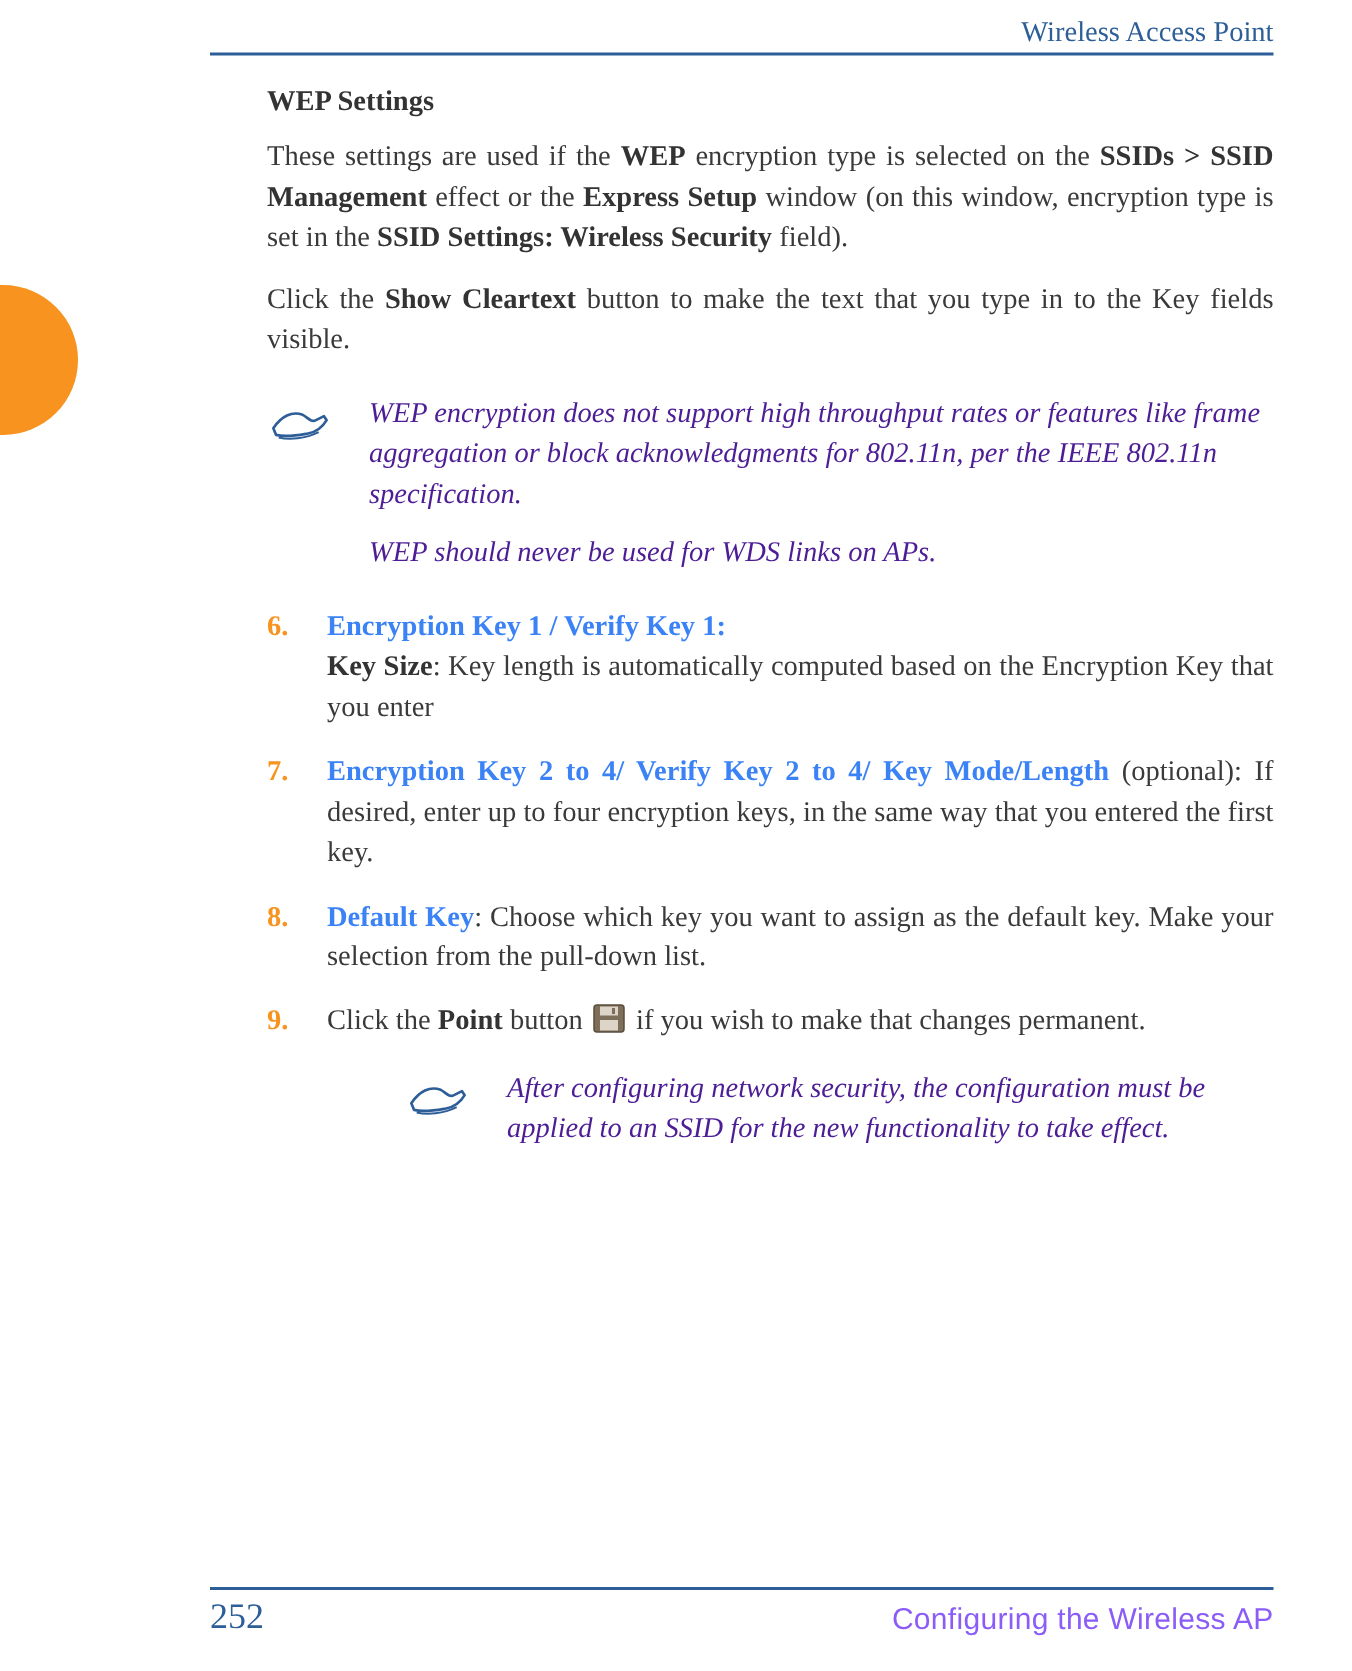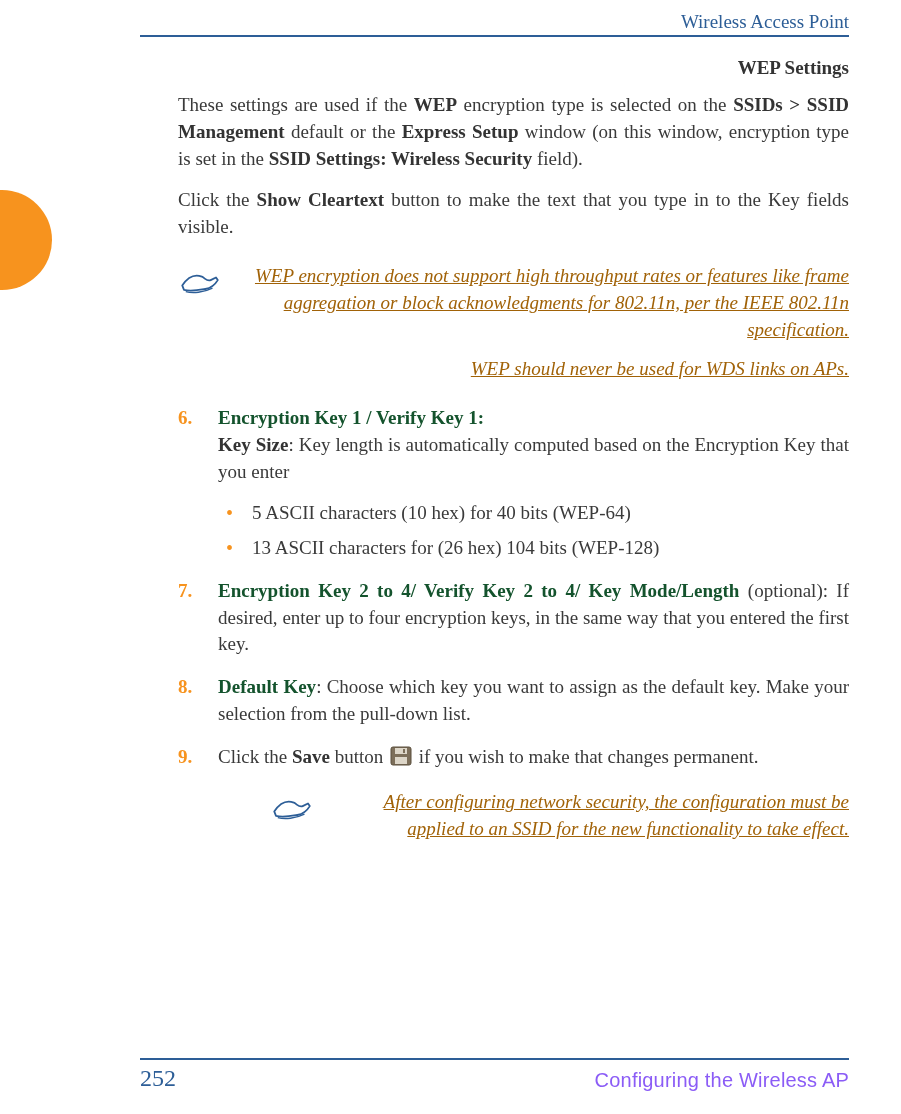--- a/index.html
+++ b/index.html
@@ -78,61 +78,60 @@
     bottom: 70px;
     font-size: 19px;
     line-height: 1.42;
     color: #3a3a3a;
   }
   .heading {
     font-weight: bold;
     color: #333;
     margin: 0 0 10px 0;
   }
-  p { margin: 0 0 14px 0; text-align: right; }
+  p { margin: 0 0 14px 0; text-align: left; }
   .p-just { text-align: justify; }
   .bld { font-weight: bold; color: #333; }
   .note-block {
     margin: 22px 0 22px 0;
     position: relative;
     padding-left: 68px;
   }
   .note-icon {
     position: absolute;
     left: 0;
     top: 2px;
     width: 48px;
     color: #2d5e97;
   }
   .note-text {
-    color: #a16207;
+    color: #4c1d95;
     font-style: italic;
     text-align: justify;
-    text-decoration: underline;
   }
   .note-text p { margin: 0 0 12px 0; }
   .note-text p:last-child { margin-bottom: 0; }
   ol.num {
     list-style: none;
     padding: 0;
     margin: 0;
   }
   ol.num > li {
     position: relative;
     padding-left: 40px;
     margin: 0 0 16px 0;
   }
   ol.num > li > .marker {
     position: absolute;
     left: 0;
     top: 0;
     font-weight: bold;
     color: #f7931e;
   }
-  .li-title { font-weight: bold; color: #14532d; margin-top: 32px; }
+  .li-title { font-weight: bold; color: #3b82f6; margin-top: 32px; }
   .li-body { margin-top: 0; }
   ul.bul {
     list-style: none;
     padding: 0;
     margin: 4px 0 14px 0;
   }
   ul.bul > li {
     position: relative;
     padding-left: 34px;
     margin: 0 0 8px 0;
@@ -167,21 +166,21 @@
 
   <div class="header">Wireless Access Point</div>
   <div class="rule-top"></div>
   <div class="tab"></div>
 
   <div class="content">
 
     <p class="heading">WEP Settings</p>
 
     <p class="p-just">
-      <span>These settings are used if the </span><span class="bld">WEP</span><span> encryption type is selected on the </span><span class="bld">SSIDs &gt; SSID Management</span><span> default or the </span><span class="bld">Express Setup</span><span> window (on this window, encryption type is set in the </span><span class="bld">SSID Settings: Wireless Security</span><span> field).</span>
+      <span>These settings are used if the </span><span class="bld">WEP</span><span> encryption type is selected on the </span><span class="bld">SSIDs &gt; SSID Management</span><span> effect or the </span><span class="bld">Express Setup</span><span> window (on this window, encryption type is set in the </span><span class="bld">SSID Settings: Wireless Security</span><span> field).</span>
     </p>
 
     <p class="p-just">
       <span>Click the </span><span class="bld">Show Cleartext</span><span> button to make the text that you type in to the Key fields visible.</span>
     </p>
 
     <div class="note-block">
       <span class="note-icon">
         <svg viewBox="0 0 48 36" width="44" height="32">
           <path d="M4 23 C10 14,18 10,26 13 C30 15,32 19,36 17 L42 14 L44 17 C41 22,36 26,30 27 C24 28,14 30,6 28 Z" fill="none" stroke="#2d5e97" stroke-width="2" stroke-linejoin="round"></path>
@@ -196,45 +195,41 @@
 
     <ol class="num">
 
       <li>
         <span class="marker">6.</span>
         <span class="li-title">Encryption Key 1 / Verify Key 1:</span>
         <div class="li-body">
           <p class="p-just">
             <span class="bld">Key Size</span><span>: Key length is automatically computed based on the Encryption Key that you enter</span>
           </p>
-          <ul class="bul">
-            <li>5 ASCII characters (10 hex) for 40 bits (WEP-64)</li>
-            <li>13 ASCII characters for (26 hex) 104 bits (WEP-128)</li>
-          </ul>
         </div>
       </li>
 
       <li>
         <span class="marker">7.</span>
         <span class="p-just" style="display:block;">
           <span class="li-title">Encryption Key 2 to 4/ Verify Key 2 to 4/ Key Mode/Length</span><span> (optional): If desired, enter up to four encryption keys, in the same way that you entered the first key.</span>
         </span>
       </li>
 
       <li>
         <span class="marker">8.</span>
         <span class="p-just" style="display:block;">
           <span class="li-title">Default Key</span><span>: Choose which key you want to assign as the default key. Make your selection from the pull-down list.</span>
         </span>
       </li>
 
       <li>
         <span class="marker">9.</span>
         <span>
-          <span>Click the </span><span class="bld">Save</span><span> button </span><span class="save-icon"><svg viewBox="0 0 22 20" width="22" height="20">
+          <span>Click the </span><span class="bld">Point</span><span> button </span><span class="save-icon"><svg viewBox="0 0 22 20" width="22" height="20">
                 <rect x="1" y="1" width="20" height="18" rx="2" fill="#7d6f5a" stroke="#5a4e3d" stroke-width="1"></rect>
                 <rect x="5" y="2" width="12" height="6" fill="#ddd6c8"></rect>
                 <rect x="5" y="11" width="12" height="7" fill="#ddd6c8"></rect>
                 <rect x="13" y="3" width="2" height="4" fill="#7d6f5a"></rect>
               </svg></span><span> if you wish to make that changes permanent.</span>
         </span>
 
         <div class="note-block small" style="margin-top:18px;">
           <span class="note-icon">
             <svg viewBox="0 0 48 36" width="44" height="32">

